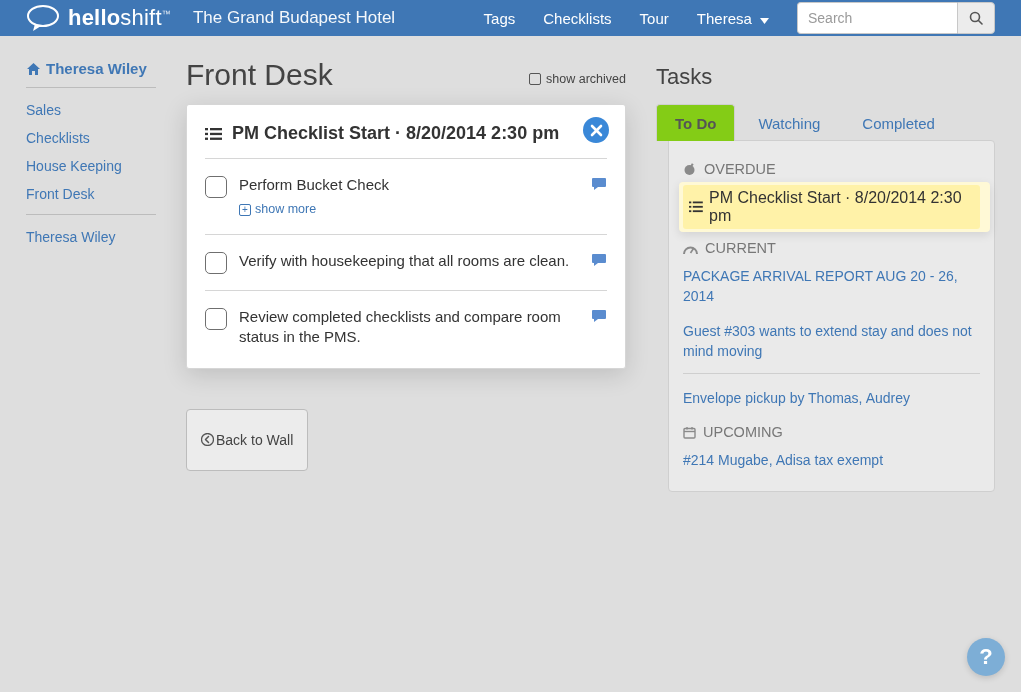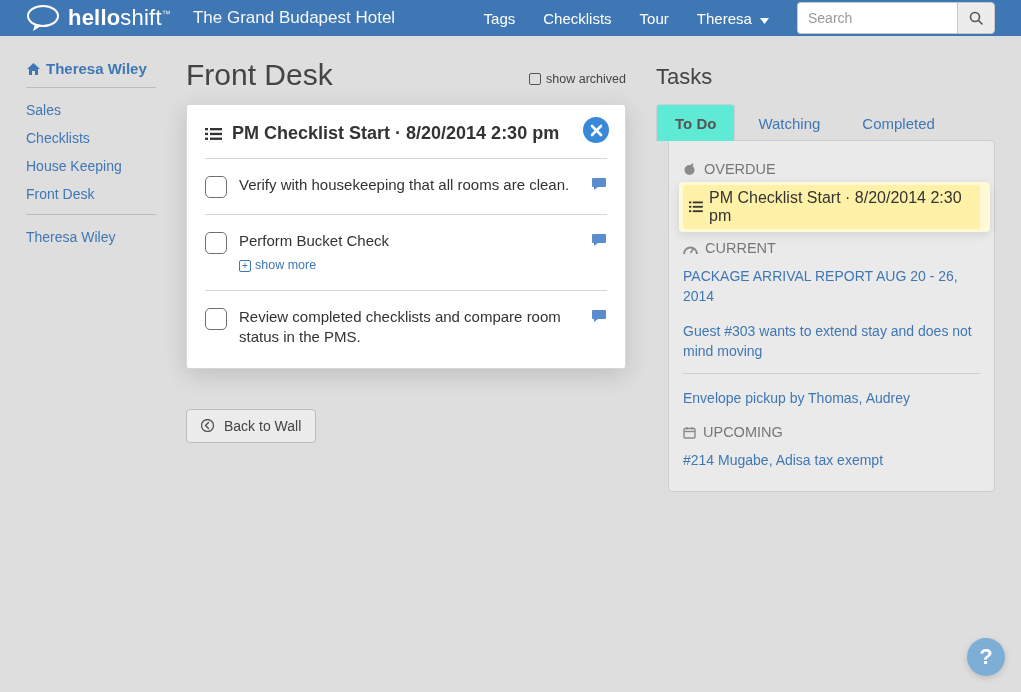--- a/index.html
+++ b/index.html
@@ -57,28 +57,28 @@
   .close-round{position:absolute;right:-2px;top:-6px;width:26px;height:26px;border-radius:50%;background:#3a88d8;display:flex;align-items:center;justify-content:center;cursor:pointer;}
   .close-round svg{display:block;}
   .item{display:flex;gap:12px;align-items:flex-start;padding:16px 0;border-bottom:1px solid var(--border);position:relative;}
   .item:last-child{border-bottom:none;}
   .cb{width:22px;height:22px;border:1.5px solid #6f6f6f;border-radius:5px;flex:none;margin-top:1px;cursor:pointer;}
   .item-text{font-size:15px;line-height:1.35;color:#333;flex:1;}
   .more{color:var(--link);font-size:12.5px;display:inline-flex;align-items:center;gap:4px;margin-top:6px;cursor:pointer;}
   .plus{display:inline-flex;align-items:center;justify-content:center;width:12px;height:12px;border:1px solid var(--link);border-radius:2px;font-size:10px;line-height:1;color:var(--link);}
   .comment{color:#5a8ccf;cursor:pointer;flex:none;margin-top:2px;}
 
-  .back-btn{margin-top:40px;display:inline-flex;align-items:center;gap:10px;background:#ececec;border:1px solid #bcbcbc;border-radius:4px;padding:8px 14px;font-size:14px;color:#444;cursor:pointer;}
+  .back-btn{margin-top:40px;display:inline-flex;align-items:center;gap:2px;background:#ececec;border:1px solid #bcbcbc;border-radius:4px;padding:22px 14px;font-size:14px;color:#444;cursor:pointer;}
 
   
   .tasks-col{flex:1;}
   .tasks-title{font-size:22px;font-weight:500;color:#444;margin:6px 0 14px;}
   .tabs{display:flex;position:relative;z-index:2;}
   .tab{padding:10px 18px 9px;font-size:15px;color:var(--link);cursor:pointer;border:1px solid transparent;border-bottom:none;border-radius:4px 4px 0 0;margin-right:4px;}
-  .tab.active{color:#555;font-weight:600;background:#5eead4;border-color:var(--tab-border);}
+  .tab.active{color:#555;font-weight:600;background:#84cc16;border-color:var(--tab-border);}
   .tab-panel{border:1px solid var(--tab-border);border-radius:0 4px 4px 4px;padding:18px 14px 18px;background:#eaeaea;margin-top:-1px;margin-left:12px;}
   .section{margin-top:2px;}
   .sec-head{display:flex;align-items:center;gap:7px;color:#777;font-weight:500;font-size:14.5px;margin:2px 0 8px;}
   .task-link{color:var(--link);font-size:14px;line-height:1.45;display:block;margin-bottom:10px;cursor:pointer;padding:2px 0;}
   .hl{background:var(--highlight-strong);border-radius:3px;padding:4px 6px;display:inline-flex;align-items:center;gap:6px;color:#333;}
   .hl-wrap{background:var(--highlight);padding:3px 10px 3px 4px;margin:-3px -10px 8px -4px;border-radius:4px;box-shadow:0 3px 10px rgba(0,0,0,.10);}
   .divider{border-top:1px solid #cfcfcf;margin:6px 0 12px;}
 
   
   .help{position:absolute;right:16px;bottom:16px;width:38px;height:38px;border-radius:50%;background:#7daed6;display:flex;align-items:center;justify-content:center;color:#fff;font-weight:700;font-size:22px;cursor:pointer;box-shadow:0 2px 6px rgba(0,0,0,.15);}
@@ -173,37 +173,37 @@
               <svg width="13" height="13" viewBox="0 0 13 13">
                   <line x1="2" y1="2" x2="11" y2="11" stroke="#fff" stroke-width="2.6" stroke-linecap="round"></line>
                   <line x1="11" y1="2" x2="2" y2="11" stroke="#fff" stroke-width="2.6" stroke-linecap="round"></line>
                 </svg>
             </span>
           </span>
         </div>
 
         <div class="item">
           <span class="cb"></span>
-          <div class="item-text">Verify with housekeeping that all rooms are clean.</div>
-          <span class="comment i">
-            <svg width="16" height="14" viewBox="0 0 16 14">
-                <path d="M2 1 h12 a1 1 0 0 1 1 1 v7 a1 1 0 0 1 -1 1 h-7 l-4 3 v-3 h-1 a1 1 0 0 1 -1 -1 v-7 a1 1 0 0 1 1 -1 z" fill="#5a8ccf"></path>
-              </svg>
-          </span>
-        </div>
-
-        <div class="item">
-          <span class="cb"></span>
           <div class="item-text">
             <div>Perform Bucket Check</div>
             <span class="more">
               <span class="plus">+</span>
               <span>show more</span>
             </span>
           </div>
+          <span class="comment i">
+            <svg width="16" height="14" viewBox="0 0 16 14">
+                <path d="M2 1 h12 a1 1 0 0 1 1 1 v7 a1 1 0 0 1 -1 1 h-7 l-4 3 v-3 h-1 a1 1 0 0 1 -1 -1 v-7 a1 1 0 0 1 1 -1 z" fill="#5a8ccf"></path>
+              </svg>
+          </span>
+        </div>
+
+        <div class="item">
+          <span class="cb"></span>
+          <div class="item-text">Verify with housekeeping that all rooms are clean.</div>
           <span class="comment i">
             <svg width="16" height="14" viewBox="0 0 16 14">
                 <path d="M2 1 h12 a1 1 0 0 1 1 1 v7 a1 1 0 0 1 -1 1 h-7 l-4 3 v-3 h-1 a1 1 0 0 1 -1 -1 v-7 a1 1 0 0 1 1 -1 z" fill="#5a8ccf"></path>
               </svg>
           </span>
         </div>
 
         <div class="item">
           <span class="cb"></span>
           <div class="item-text">Review completed checklists and compare room status in the PMS.</div>

